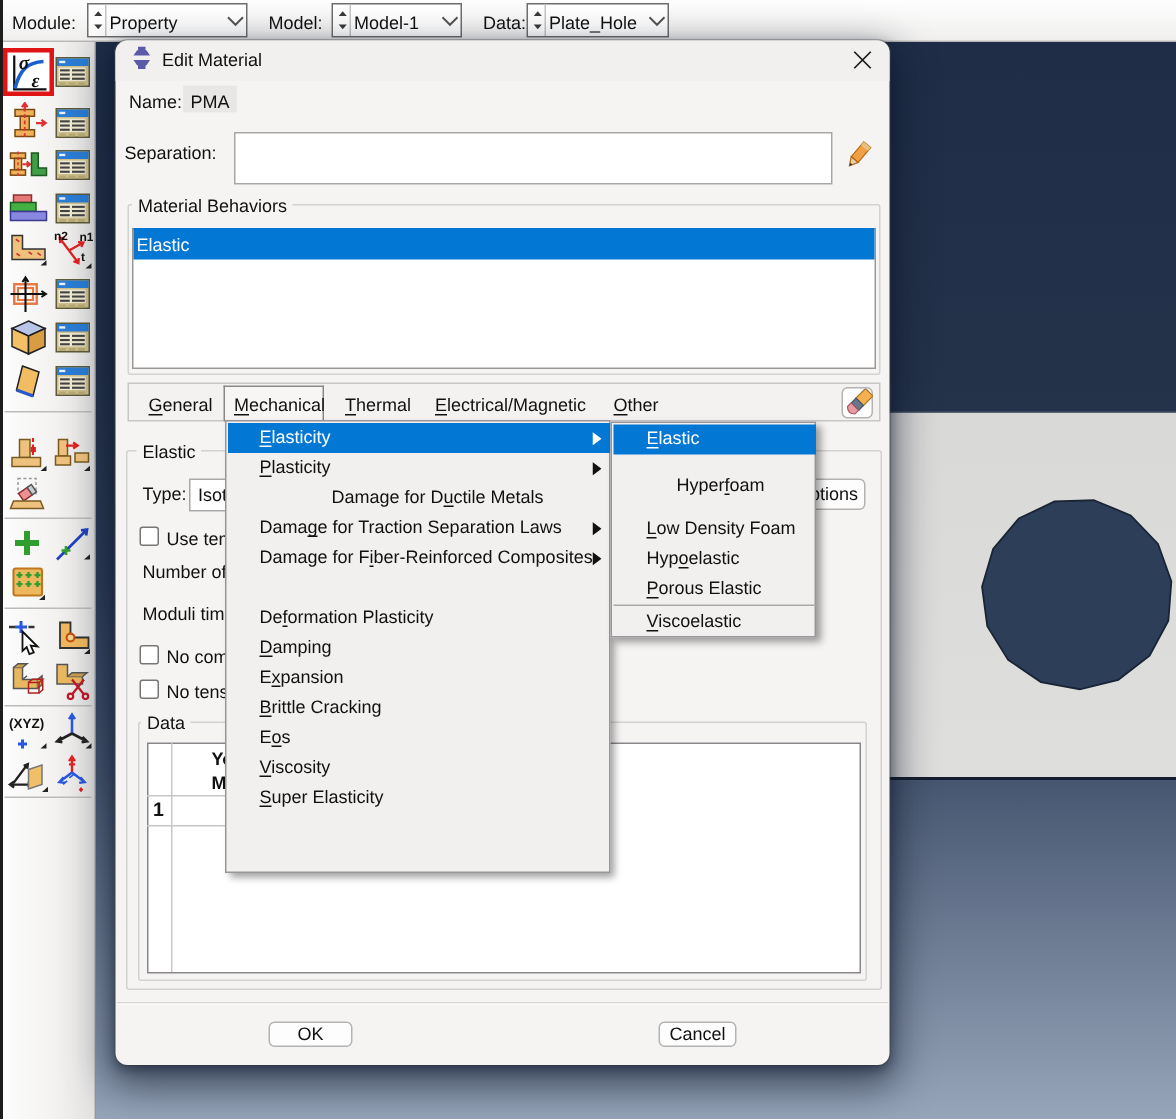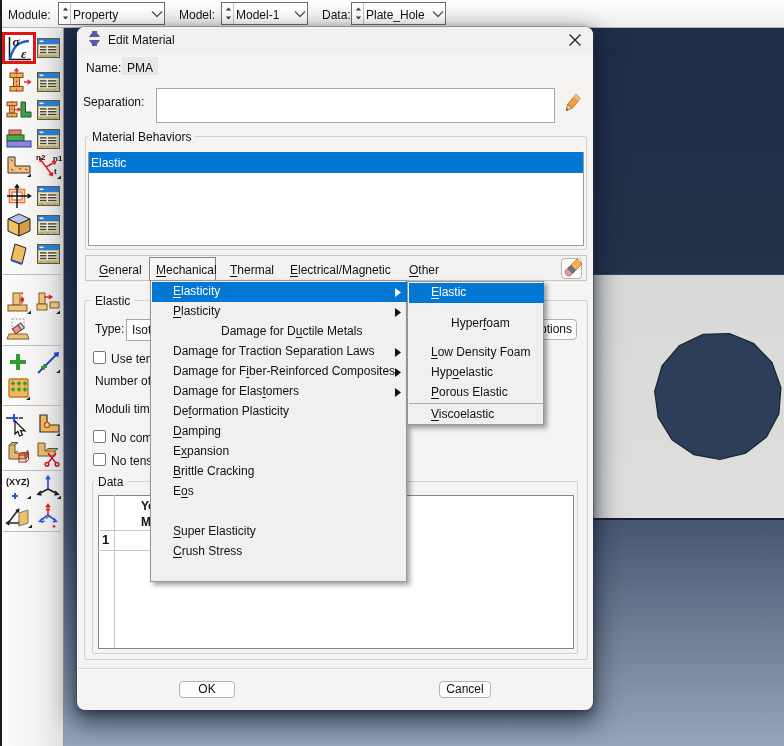--- a/index.html
+++ b/index.html
@@ -416,46 +416,40 @@
         <svg class="a" style="left:243px;top:6px" width="6" height="9" viewBox="0 0 6 9">
           <path d="M0 0 L6 4.5 L0 9 Z" fill="#111"></path>
         </svg>
       </div>
 <div class="a" style="left:1px;top:81px;width:255px;height:20px;">
         <div class="mi">Damage for F<u>i</u>ber-Reinforced Composites</div>
         <svg class="a" style="left:243px;top:6px" width="6" height="9" viewBox="0 0 6 9">
           <path d="M0 0 L6 4.5 L0 9 Z" fill="#111"></path>
         </svg>
       </div>
-<div class="a" style="left:1px;top:101px;width:255px;height:20px;">
-        <div class="mi">Damage for Elas<u>t</u>omers</div>
-        <svg class="a" style="left:243px;top:6px" width="6" height="9" viewBox="0 0 6 9">
-          <path d="M0 0 L6 4.5 L0 9 Z" fill="#111"></path>
-        </svg>
-      </div>
 <div class="a" style="left:1px;top:121px;width:220px;height:20px;">
         <div class="mi">De<u>f</u>ormation Plasticity</div>
       </div>
 <div class="a" style="left:1px;top:141px;width:293px;height:20px;">
         <div class="mi"><u>D</u>amping</div>
       </div>
 <div class="a" style="left:1px;top:161px;width:255px;height:20px;">
         <div class="mi">E<u>x</u>pansion</div>
       </div>
 <div class="a" style="left:1px;top:181px;width:255px;height:20px;">
         <div class="mi"><u>B</u>rittle Cracking</div>
       </div>
 <div class="a" style="left:1px;top:201px;width:232px;height:20px;">
         <div class="mi">E<u>o</u>s</div>
       </div>
+<div class="a" style="left:1px;top:221px;width:255px;height:20px;">
+        <div class="mi"><u>V</u>iscosity</div>
+      </div>
 <div class="a" style="left:1px;top:241px;width:255px;height:20px;">
         <div class="mi"><u>S</u>uper Elasticity</div>
-      </div>
-<div class="a" style="left:1px;top:261px;width:255px;height:20px;">
-        <div class="mi"><u>C</u>rush Stress</div>
       </div>
 </div>
 <div class="a" style="left:407px;top:281px;width:137px;height:144px;background:#f2f0ef;border:1px solid #98969a;box-sizing:border-box;box-shadow:3px 3px 5px rgba(0,0,0,.38)">
 <div class="a" style="left:1px;top:1px;width:135px;height:20px;background:#0377d4;color:#fff;">
         <div class="mi" style="left:22px"><u>E</u>lastic</div>
       </div>
 <div class="a" style="left:1px;top:32px;width:159px;height:20px;margin-left:20px;">
         <div class="mi" style="left:22px">Hyper<u>f</u>oam</div>
       </div>
 <div class="a" style="left:1px;top:61px;width:135px;height:20px;">

